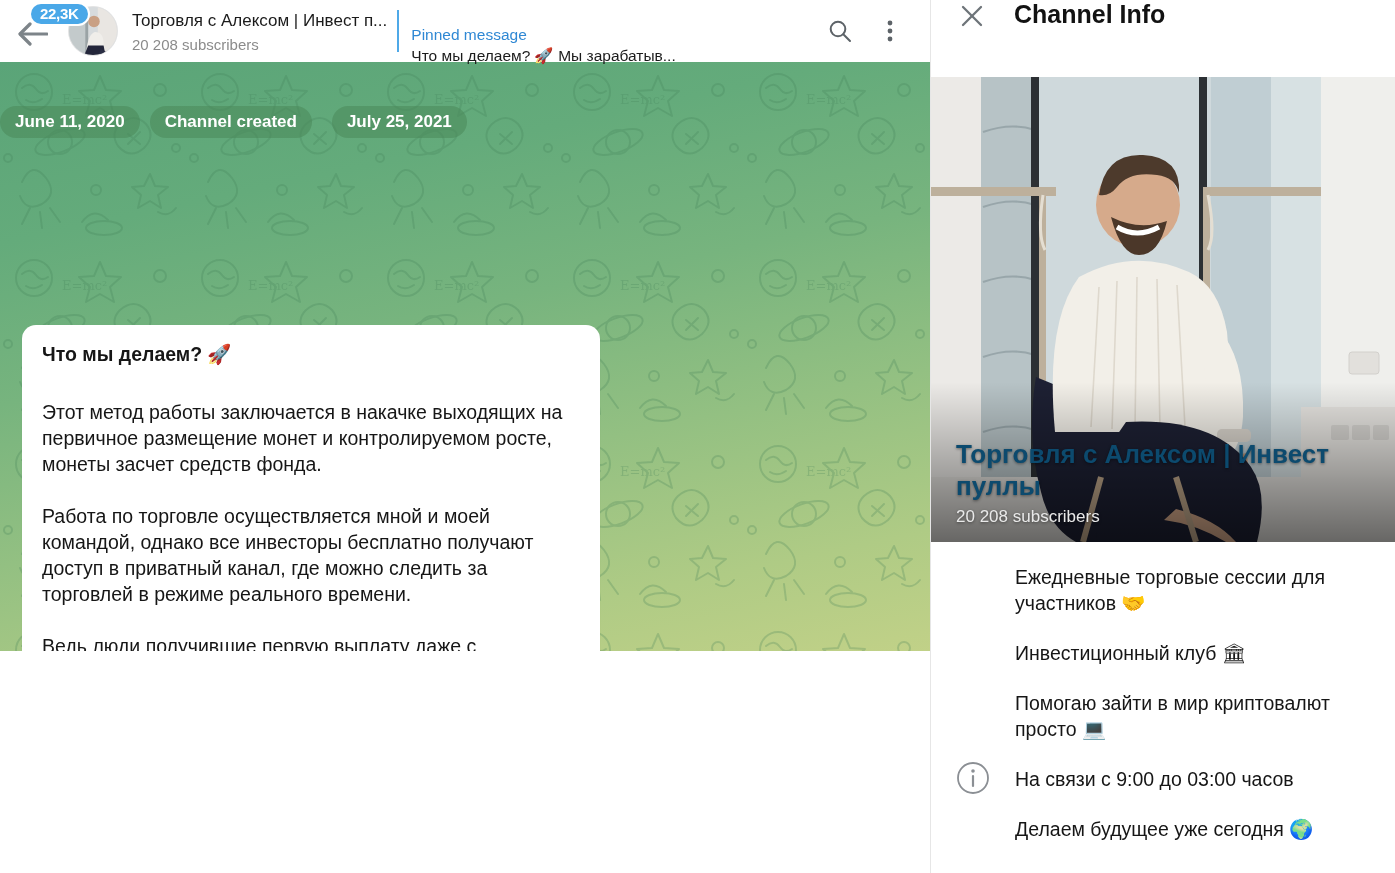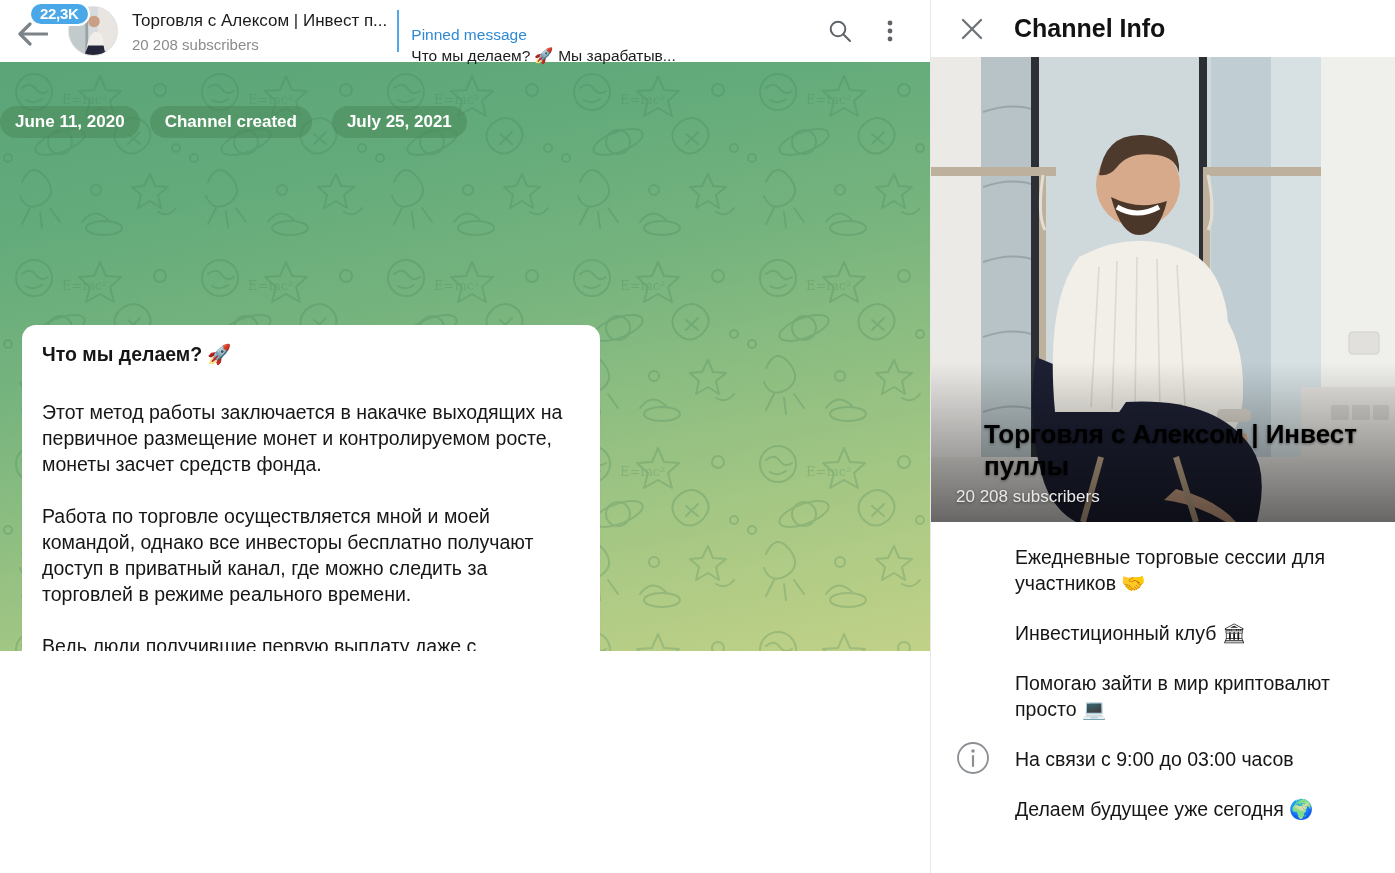--- a/index.html
+++ b/index.html
@@ -129,42 +129,41 @@
 
   
   .info-col {
     position: relative;
     width: 465px; height: 873px;
     background: #ffffff;
     border-left: 1px solid #e6e6e6;
     overflow: hidden;
   }
   .info-header {
-    height: 57px; display: flex; align-items: center;
+    height: 77px; display: flex; 
     padding-left: 25px; gap: 26px;
     background: #fff;
   }
   .info-title { font-size: 25px; font-weight: bold; color: #121212; }
 
   .cover {
     position: relative;
     width: 465px; height: 465px;
     margin-top: 0;
     overflow: hidden;
     background: #c8ccce;
   }
   .cover-scrim {
     position: absolute; left: 0; right: 0; bottom: 0; height: 160px;
     background: linear-gradient(to top, rgba(0,0,0,0.55), rgba(0,0,0,0));
   }
   .cover-text { position: absolute; left: 25px; bottom: 14px; right: 22px; }
   .cover-title {
-    color: #000000; font-size: 26px; font-weight: bold; line-height: 32px;
+    color: #0c4a6e; font-size: 26px; font-weight: bold; line-height: 32px;
     text-shadow: 0 1px 3px rgba(0,0,0,0.45);
-    margin-left: 28px;
   }
   .cover-sub {
     color: #e9e9e9; font-size: 17px; line-height: 23px; margin-top: 3px;
     text-shadow: 0 1px 3px rgba(0,0,0,0.45);
   }
 
   .about-row {
     display: flex; padding: 22px 20px 0 22px; gap: 22px;
   }
   .about-icon { flex: 0 0 40px; display: flex; align-items: center; justify-content: center; padding-top: 150px; }

